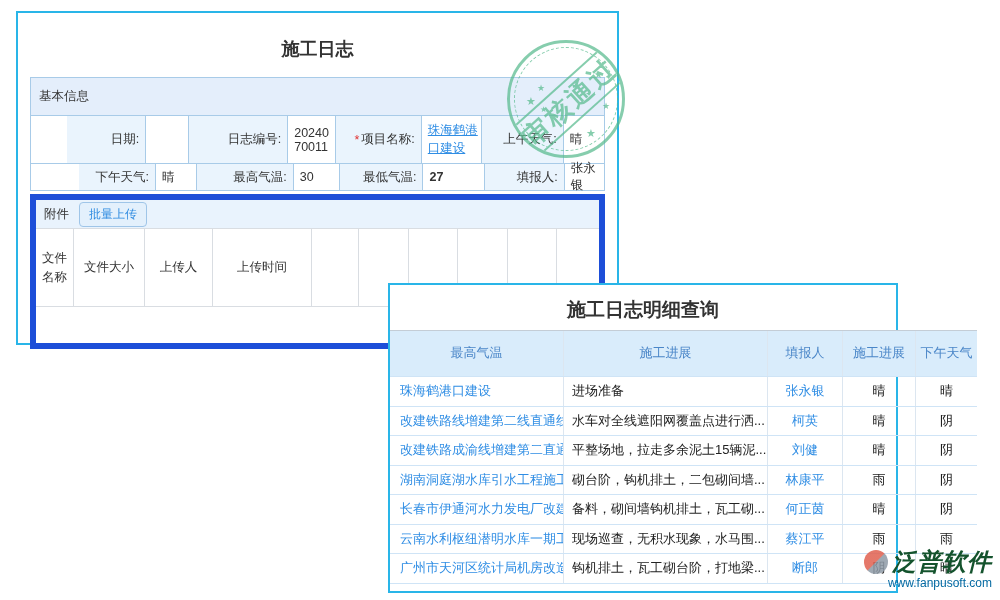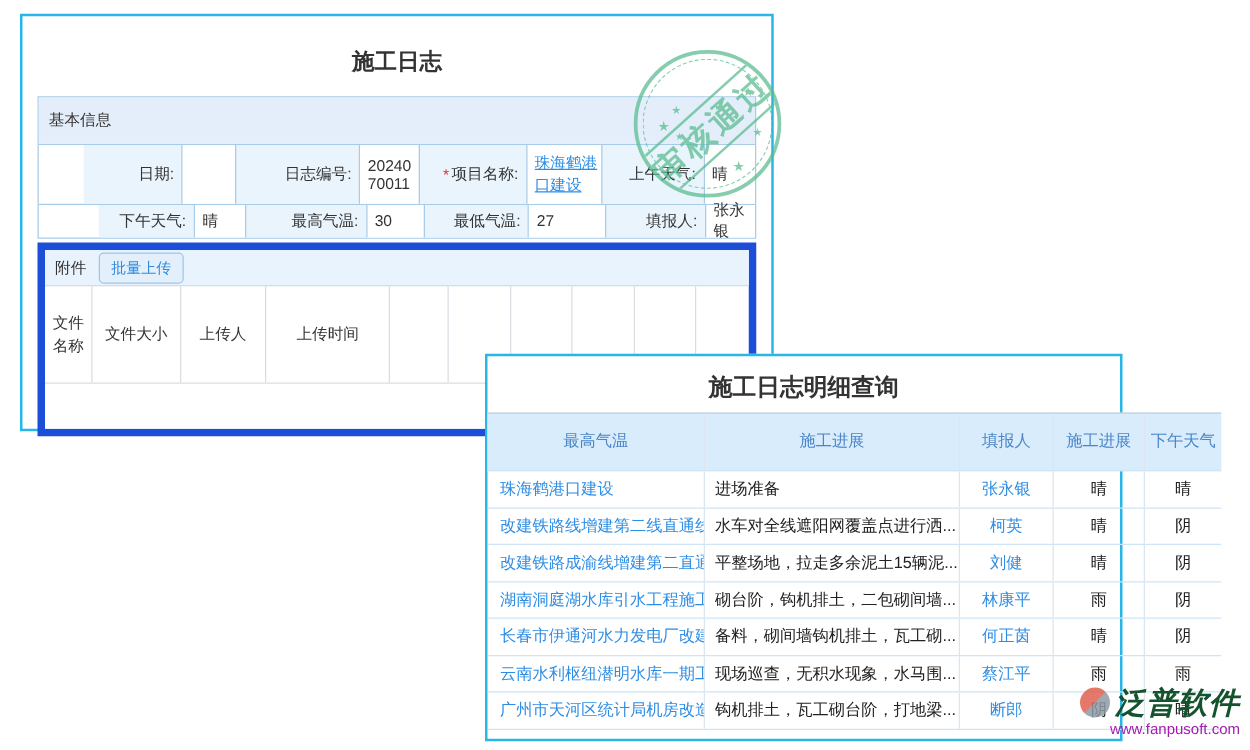--- a/index.html
+++ b/index.html
@@ -72,21 +72,21 @@
   .cell-progress { padding-left:8px; color:#222; white-space:nowrap; }
   .cell-reporter { justify-content:center; color:#2f8de4; }
   .cell-weather { justify-content:center; color:#222; }
 
   
   .watermark { position:absolute; right:8px; bottom:10px; z-index:5; text-align:right; }
   .wm-line { display:flex; align-items:center; justify-content:flex-end; gap:4px; }
   .wm-logo { width:24px; height:24px; border-radius:50%;
     background:linear-gradient(135deg,#e0604f 0 48%,#8e9aa6 52% 100%); opacity:.85; }
   .wm-brand { font-size:24px; font-weight:bold; color:#14532d; letter-spacing:1px;font-style:italic; }
-  .wm-url { font-size:12px; color:#a21caf; margin-top:-2px; }
+  .wm-url { font-size:12px; color:#0369a1; margin-top:-2px; }
 </style>
 </head>
 <body>
 
 <div id="screen">
 
   <div class="panel" id="log-panel">
     <div class="panel-title">施工日志</div>
 
     <div class="form-table">
@@ -107,21 +107,21 @@
         </div>
         <div class="ft-cell lbl" style="width:88px;">上午天气:</div>
         <div class="ft-cell val" style="width:44px;">晴</div>
       </div>
       <div class="ft-row row-short">
         <div class="ft-cell lbl" style="width:84px;">下午天气:</div>
         <div class="ft-cell val" style="width:45px;">晴</div>
         <div class="ft-cell lbl" style="width:107px;">最高气温:</div>
         <div class="ft-cell val" style="width:51px;">30</div>
         <div class="ft-cell lbl" style="width:92px;">最低气温:</div>
-        <div class="ft-cell val" style="width:68px;">27</div>
+        <div class="ft-cell val" style="width:68px;font-weight:bold;">27</div>
         <div class="ft-cell lbl" style="width:88px;">填报人:</div>
         <div class="ft-cell val" style="width:44px;">张永银</div>
       </div>
     </div>
 
     <div class="attach-wrap">
       <div class="attach-head">
         <span>附件</span>
         <button class="btn-batch">批量上传</button>
       </div>

